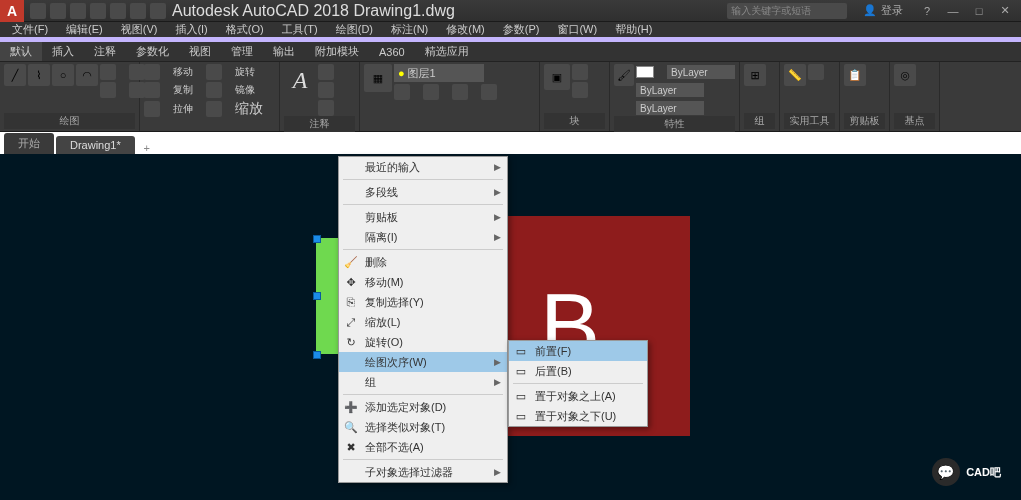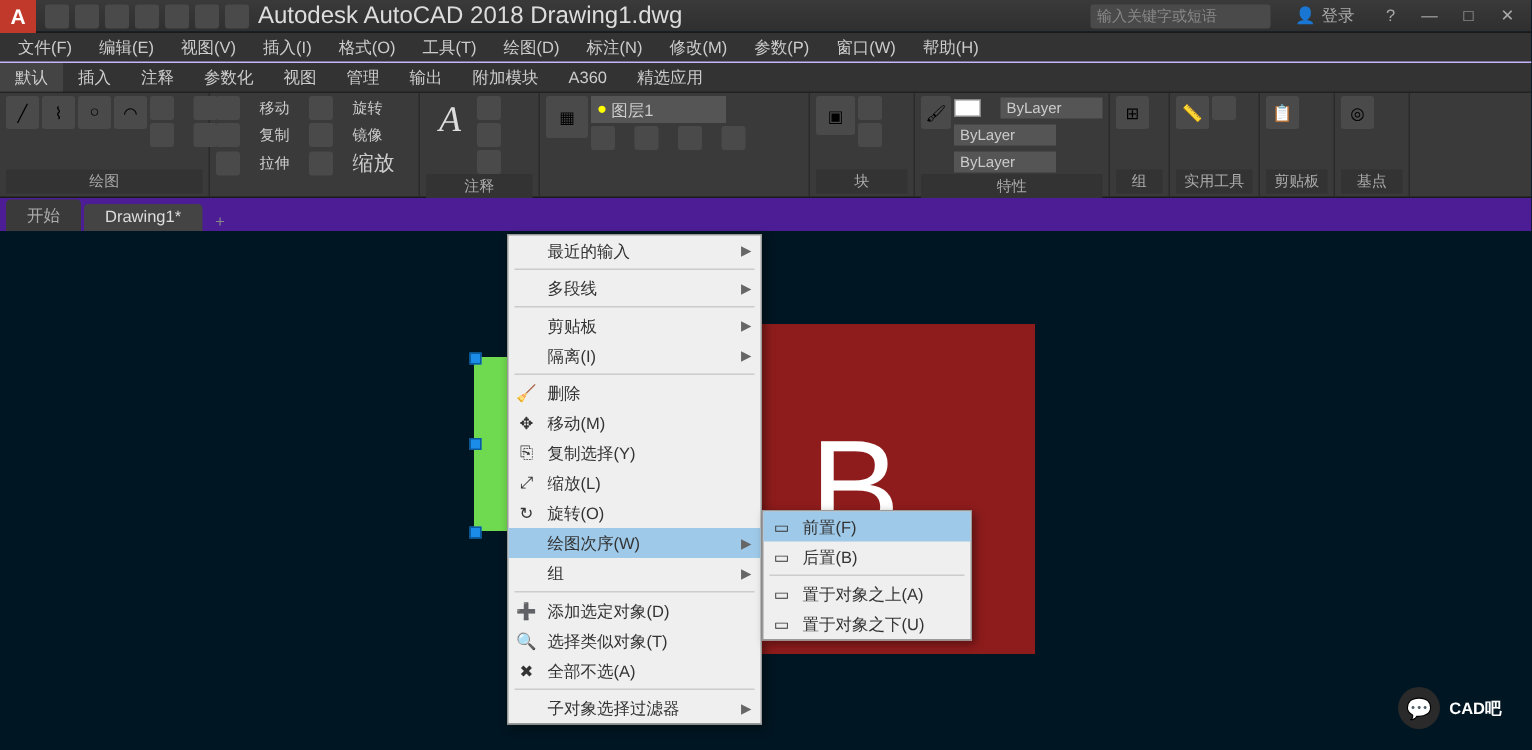--- a/index.html
+++ b/index.html
@@ -6,38 +6,38 @@
 body{width:1021px;height:500px;background:#021a2e;overflow:hidden;position:relative}
 .titlebar{height:22px;background:linear-gradient(#3a3a3a,#2f2f2f);display:flex;align-items:center;color:#ccc;border-bottom:1px solid #1a1a1a}
 .app-logo{width:24px;height:22px;background:#c0392b;display:flex;align-items:center;justify-content:center;color:#fff;font-weight:bold;font-size:14px}
 .qat{display:flex;gap:4px;padding:0 6px}
 .qat-btn{width:16px;height:16px;background:#4a4a4a;border-radius:2px}
 .title-center{flex:1;text-align:left;color:#ddd;font-size:16px}
 .title-search{width:120px;height:16px;background:#4a4a4a;border-radius:2px;margin-right:8px;color:#888;padding:0 4px;display:flex;align-items:center;font-size:10px}
 .login-area{display:flex;align-items:center;gap:4px;padding:0 8px;color:#aaa}
 .win-btns{display:flex;gap:2px;padding:0 4px}
 .win-btn{width:24px;height:16px;display:flex;align-items:center;justify-content:center;color:#aaa}
-.menubar{height:20px;background:#333;display:flex;align-items:center;padding:0 4px;gap:2px;color:#ccc;border-bottom:1px solid #c4b5fd}
+.menubar{height:20px;background:#333;display:flex;align-items:center;padding:0 4px;gap:2px;color:#ccc;border-bottom:5px solid #c4b5fd}
 .menu-item{padding:2px 8px;cursor:pointer}
 .ribbon-tabs{height:20px;background:#333;display:flex;align-items:center;color:#ccc;border-bottom:1px solid #222}
 .ribbon-tab{padding:2px 10px;cursor:pointer}
 .ribbon-tab.active{background:#444}
 .ribbon{height:70px;background:#3a3a3a;display:flex;border-bottom:1px solid #1a1a1a}
 .ribbon-panel{border-right:1px solid #2a2a2a;padding:2px 4px;display:flex;flex-direction:column;justify-content:space-between}
 .panel-content{display:flex;gap:2px;flex:1;align-items:flex-start}
 .panel-label{text-align:center;color:#aaa;font-size:10px;padding:1px;background:#333}
 .tool-btn{width:22px;height:22px;background:#4a4a4a;border-radius:2px;display:flex;align-items:center;justify-content:center}
 .tool-btn-sm{width:16px;height:16px;background:#4a4a4a;border-radius:2px}
 .tool-col{display:flex;flex-direction:column;gap:2px}
 .tool-row{display:flex;gap:13px;align-items:center}
 .big-letter{width:32px;height:32px;color:#ddd;font-size:24px;display:flex;align-items:center;justify-content:center;font-style:italic;font-family:serif}
 .layer-combo{width:90px;height:18px;background:#555;color:#ccc;display:flex;align-items:center;padding:0 4px;font-size:10px}
 .prop-combo{width:68px;height:14px;background:#555;color:#ccc;display:flex;align-items:center;padding:0 4px;font-size:10px;margin:1px 0}
 .color-swatch{width:18px;height:12px;background:#fff;border:1px solid #888}
-.doc-tabs{height:22px;background:#4c1d95;display:flex;align-items:flex-end;padding:0 4px}
+.doc-tabs{height:22px;background:#ffffff;display:flex;align-items:flex-end;padding:0 4px}
 .doc-tab{padding:3px 14px;background:#3a3a3a;color:#aaa;margin-right:2px;border-radius:3px 3px 0 0;font-size:11px}
 .doc-tab.active{background:#444;color:#ddd}
 .doc-tab-add{width:20px;color:#888;text-align:center}
 .canvas{position:relative;width:100%;height:346px;background:#001622}
 .shape-b{position:absolute;left:450px;top:62px;width:240px;height:220px;background:#8e1c1c;display:flex;align-items:center;justify-content:center;color:#fff;font-size:90px;font-family:Arial}
 .shape-a{position:absolute;left:316px;top:84px;width:104px;height:116px;background:#6fd94f}
 .shape-a.overlap{left:420px;width:30px;background:#5a7a30;z-index:1}
 .grip{position:absolute;width:8px;height:8px;background:#1b8ce8;border:1px solid #0a5a9e}
 .ctx-menu{position:absolute;left:338px;top:2px;width:170px;background:#efefef;border:1px solid #999;box-shadow:2px 2px 6px rgba(0,0,0,.4);z-index:10}
 .ctx-item{display:flex;align-items:center;height:20px;padding:0 6px 0 26px;color:#333;position:relative}

